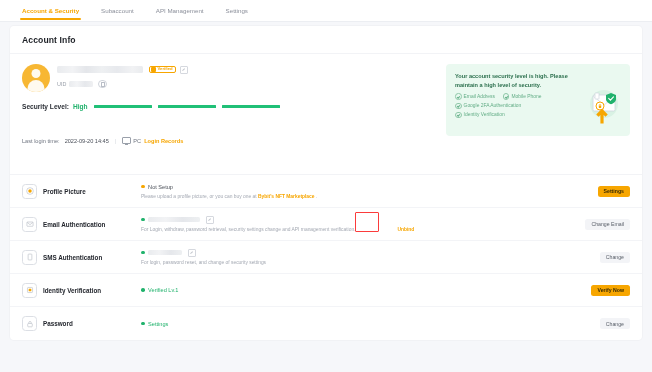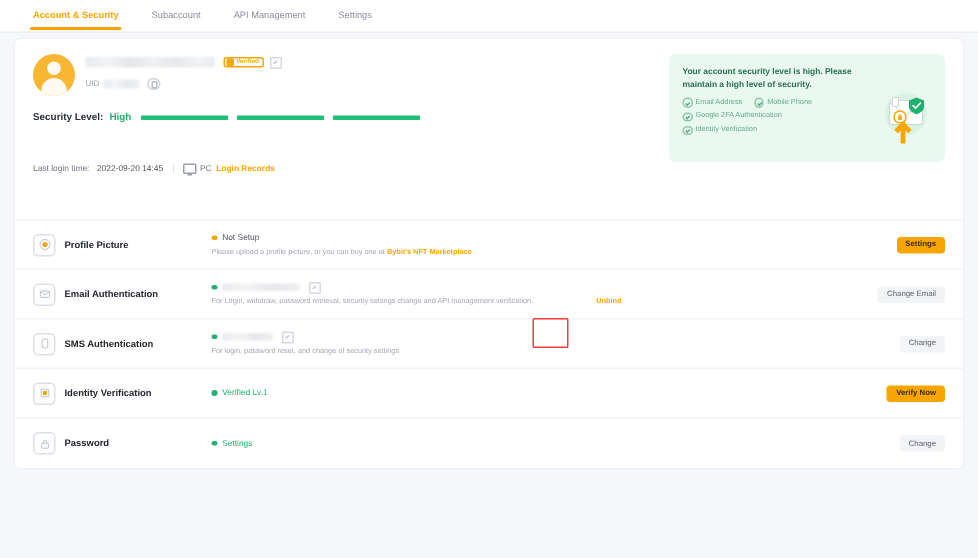--- a/index.html
+++ b/index.html
@@ -456,20 +456,21 @@
     <div class="tab">
       <span>API Management</span>
     </div>
     <div class="tab">
       <span>Settings</span>
     </div>
   </div>
 
   <div class="card">
 
+    <div class="card-title">Account Info</div>
 
     <div class="profile-wrap">
 
       <div class="identity">
         <div class="avatar"></div>
 
         <div class="identity-right">
           <div class="line1">
             <div class="blur-name"></div>
             <div class="verified-badge">

